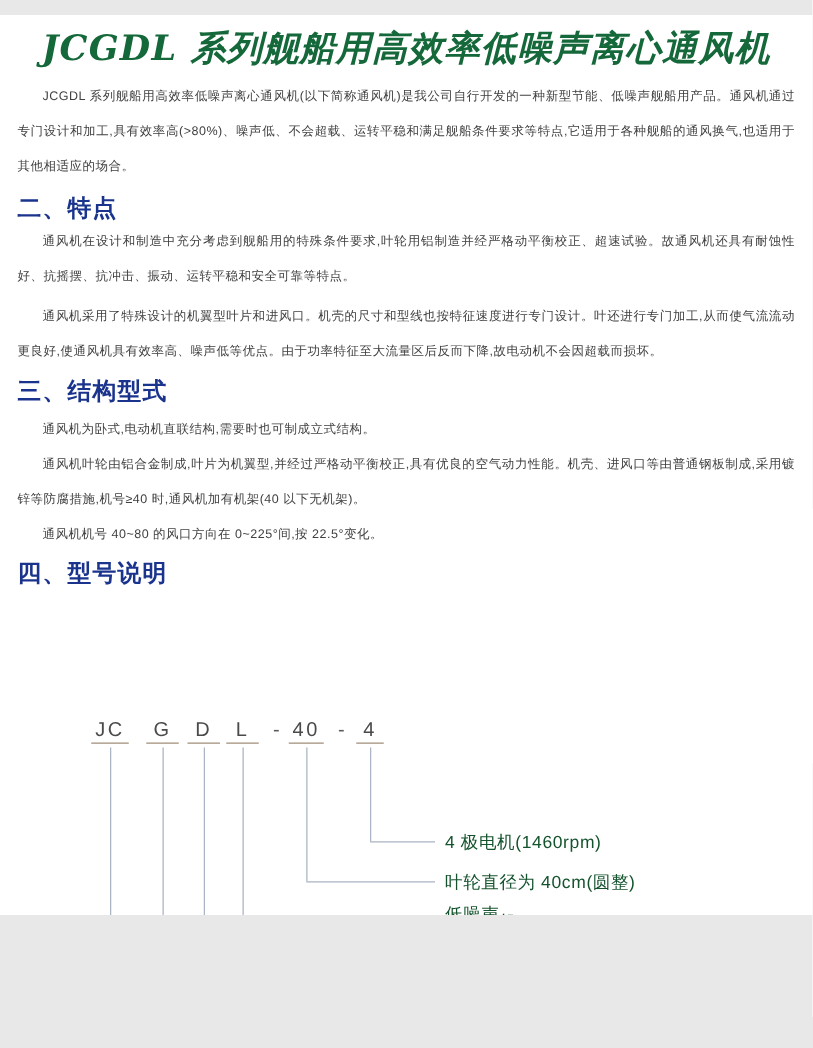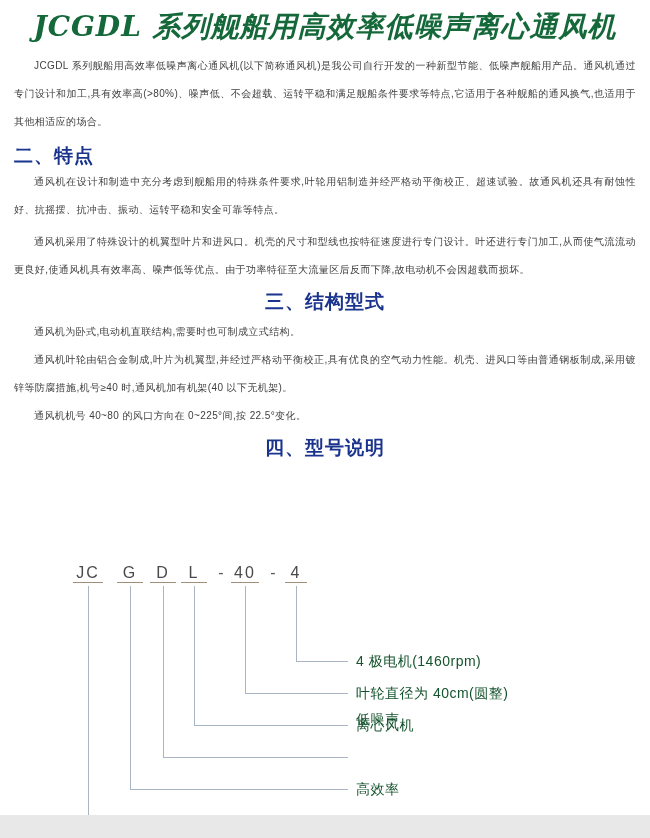--- a/index.html
+++ b/index.html
@@ -1,22 +1,22 @@
 <!DOCTYPE html>
 <html><head>
 <meta charset="utf-8">
 <style>
   * { box-sizing: border-box; }
   html, body { margin: 0; padding: 0; }
   body { background: #e8e8e8; }
   .page {
     position: relative;
     width: 650px;
-    height: 815px;
-    margin: 0 auto;
+    height: 720px;
+    margin: 12px auto;
     background: #ffffff;
     font-family: "Liberation Sans", sans-serif;
     overflow: hidden;
   }
   .content { padding: 0 14px; }
   .doc-title {
     margin: 0;
     padding-top: 8px;
     text-align: center;
     font-family: "DejaVu Serif", serif;
@@ -30,22 +30,22 @@
   .section-heading {
     margin: 0;
     font-size: 19px;
     font-weight: bold;
     line-height: 24px;
     color: #1a338c;
     letter-spacing: 1px;
   }
   .h1m { margin-top: 36px; }
   .h2m { margin-top: 8px; }
-  .h3m { margin-top: 6px; text-align: center; }
-  .h4m { margin-top: 6px; text-align: center; }
+  .h3m { margin-top: 6px; }
+  .h4m { margin-top: 6px; }
   .para {
     margin: 0;
     font-size: 10px;
     line-height: 28px;
     color: #3f3f3f;
     text-align: justify;
     text-indent: 2em;
     letter-spacing: 0.4px;
   }
   .p1m { margin-top: 6px; }

